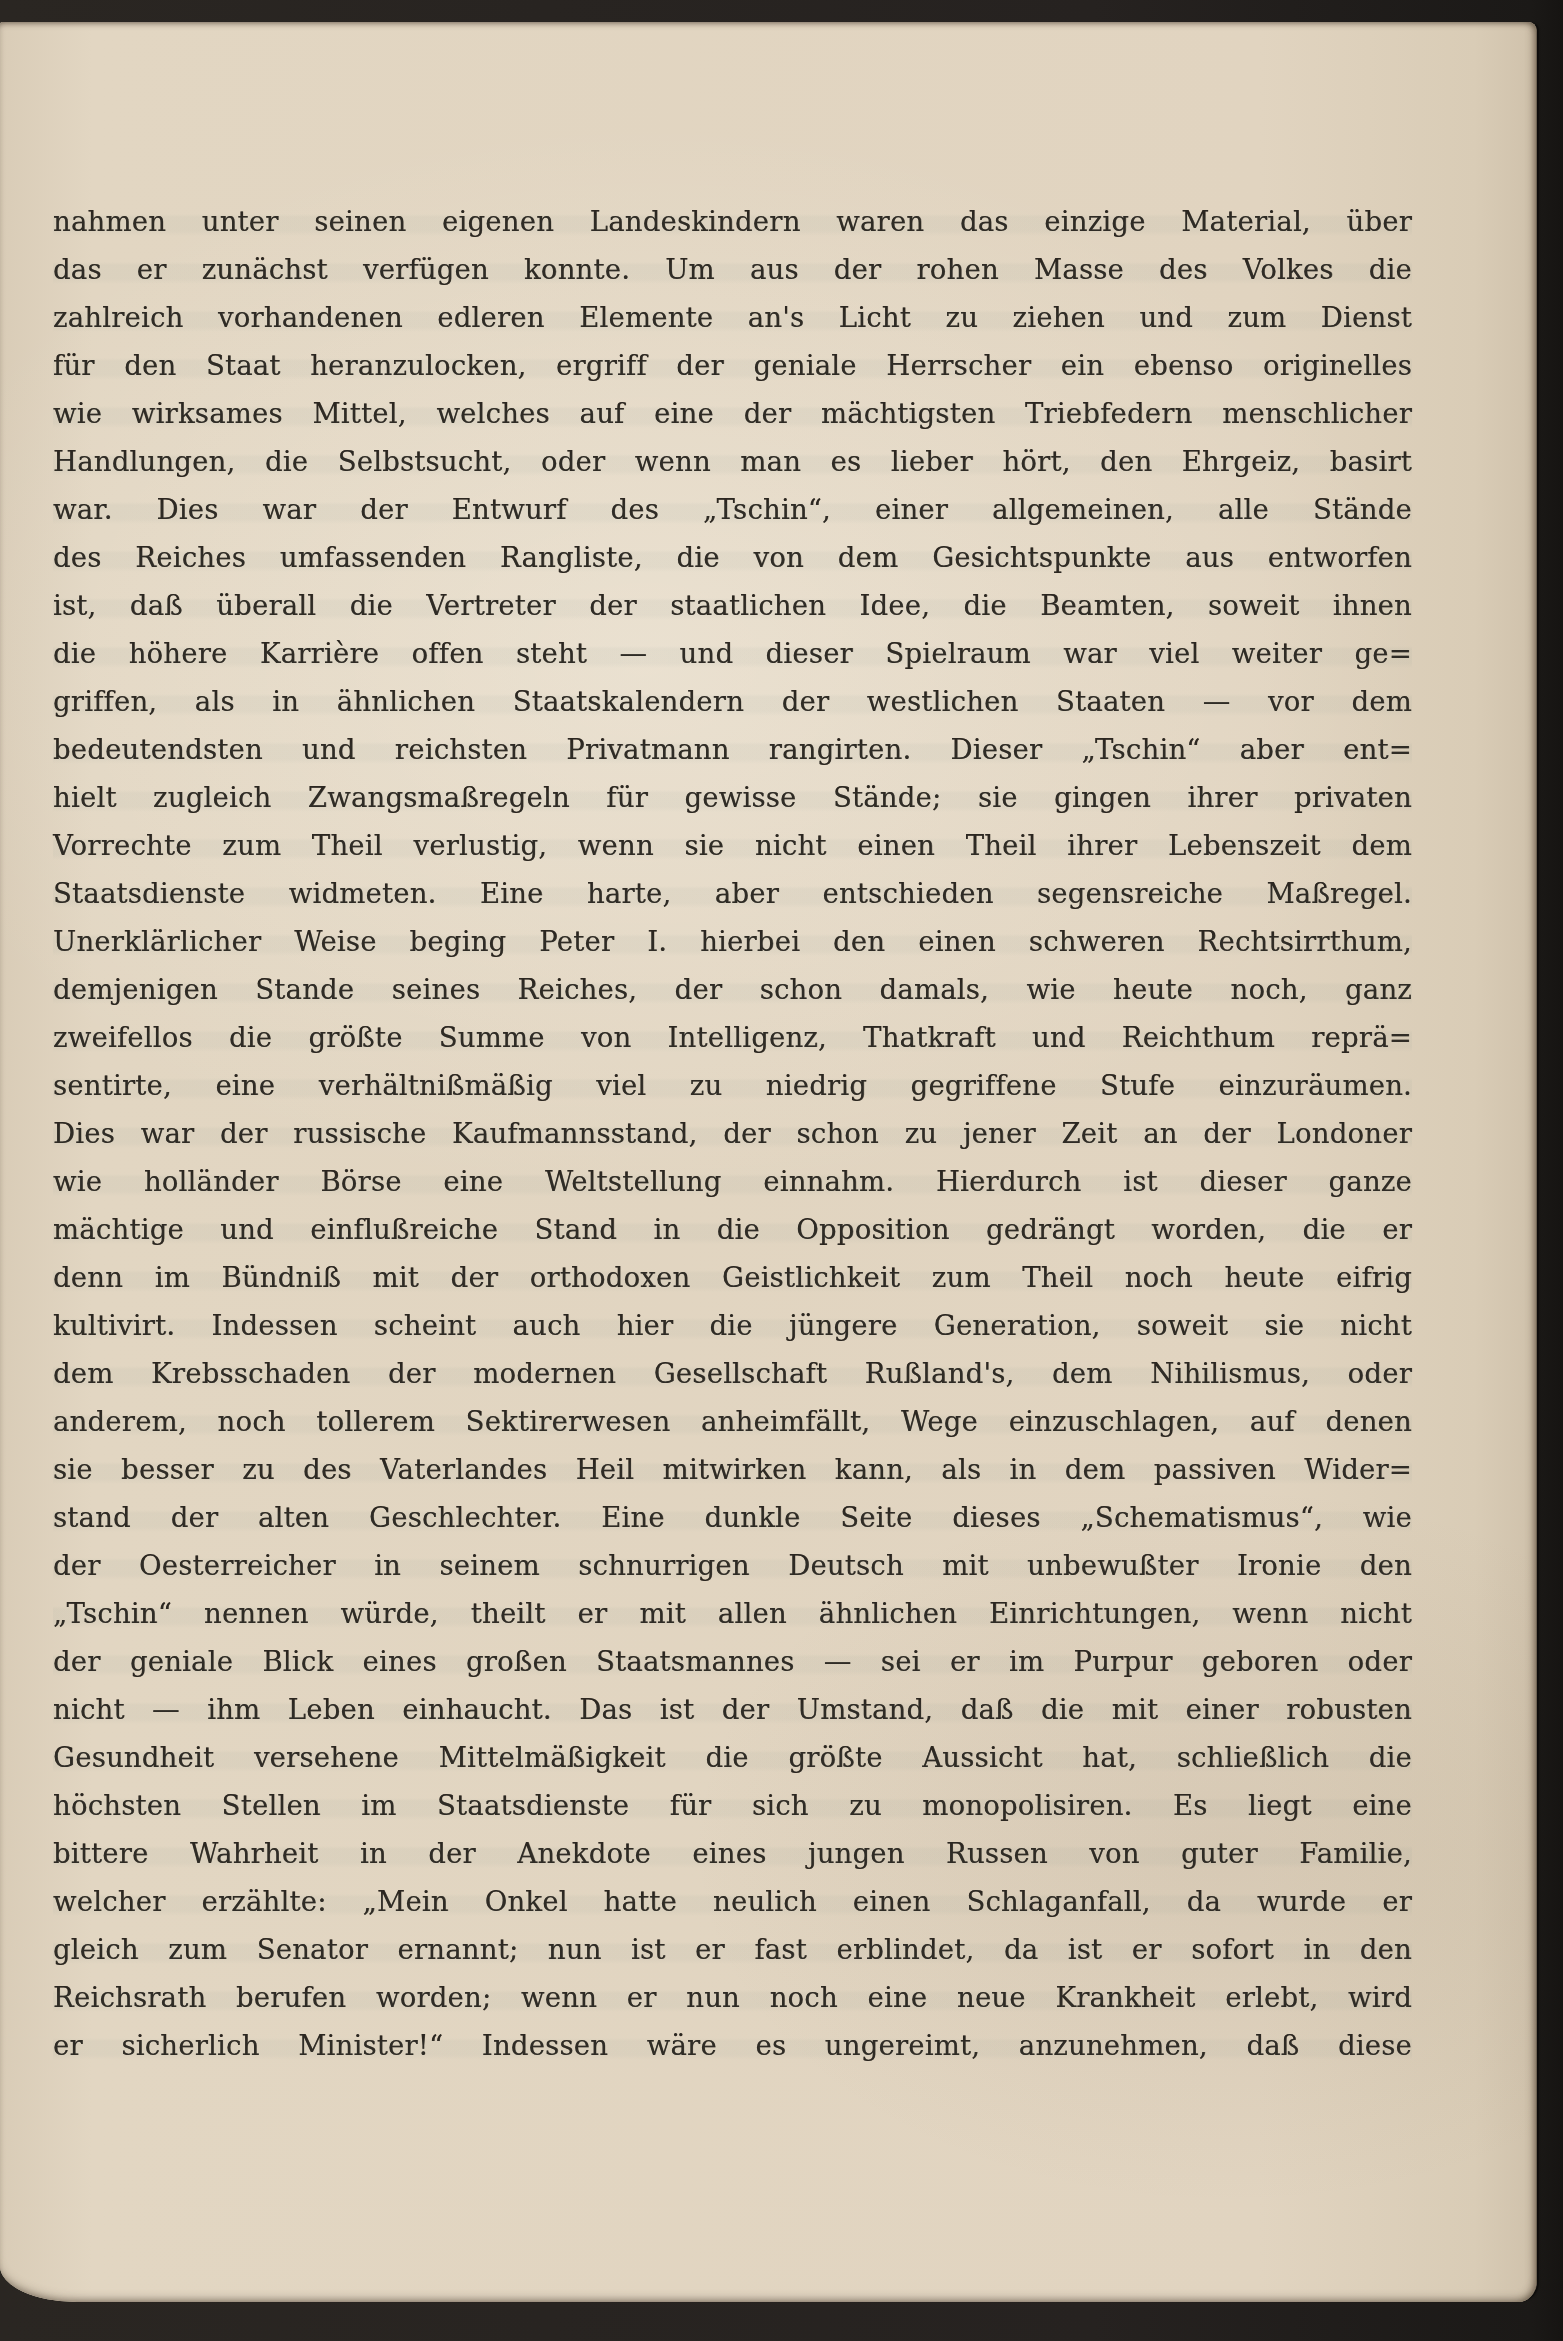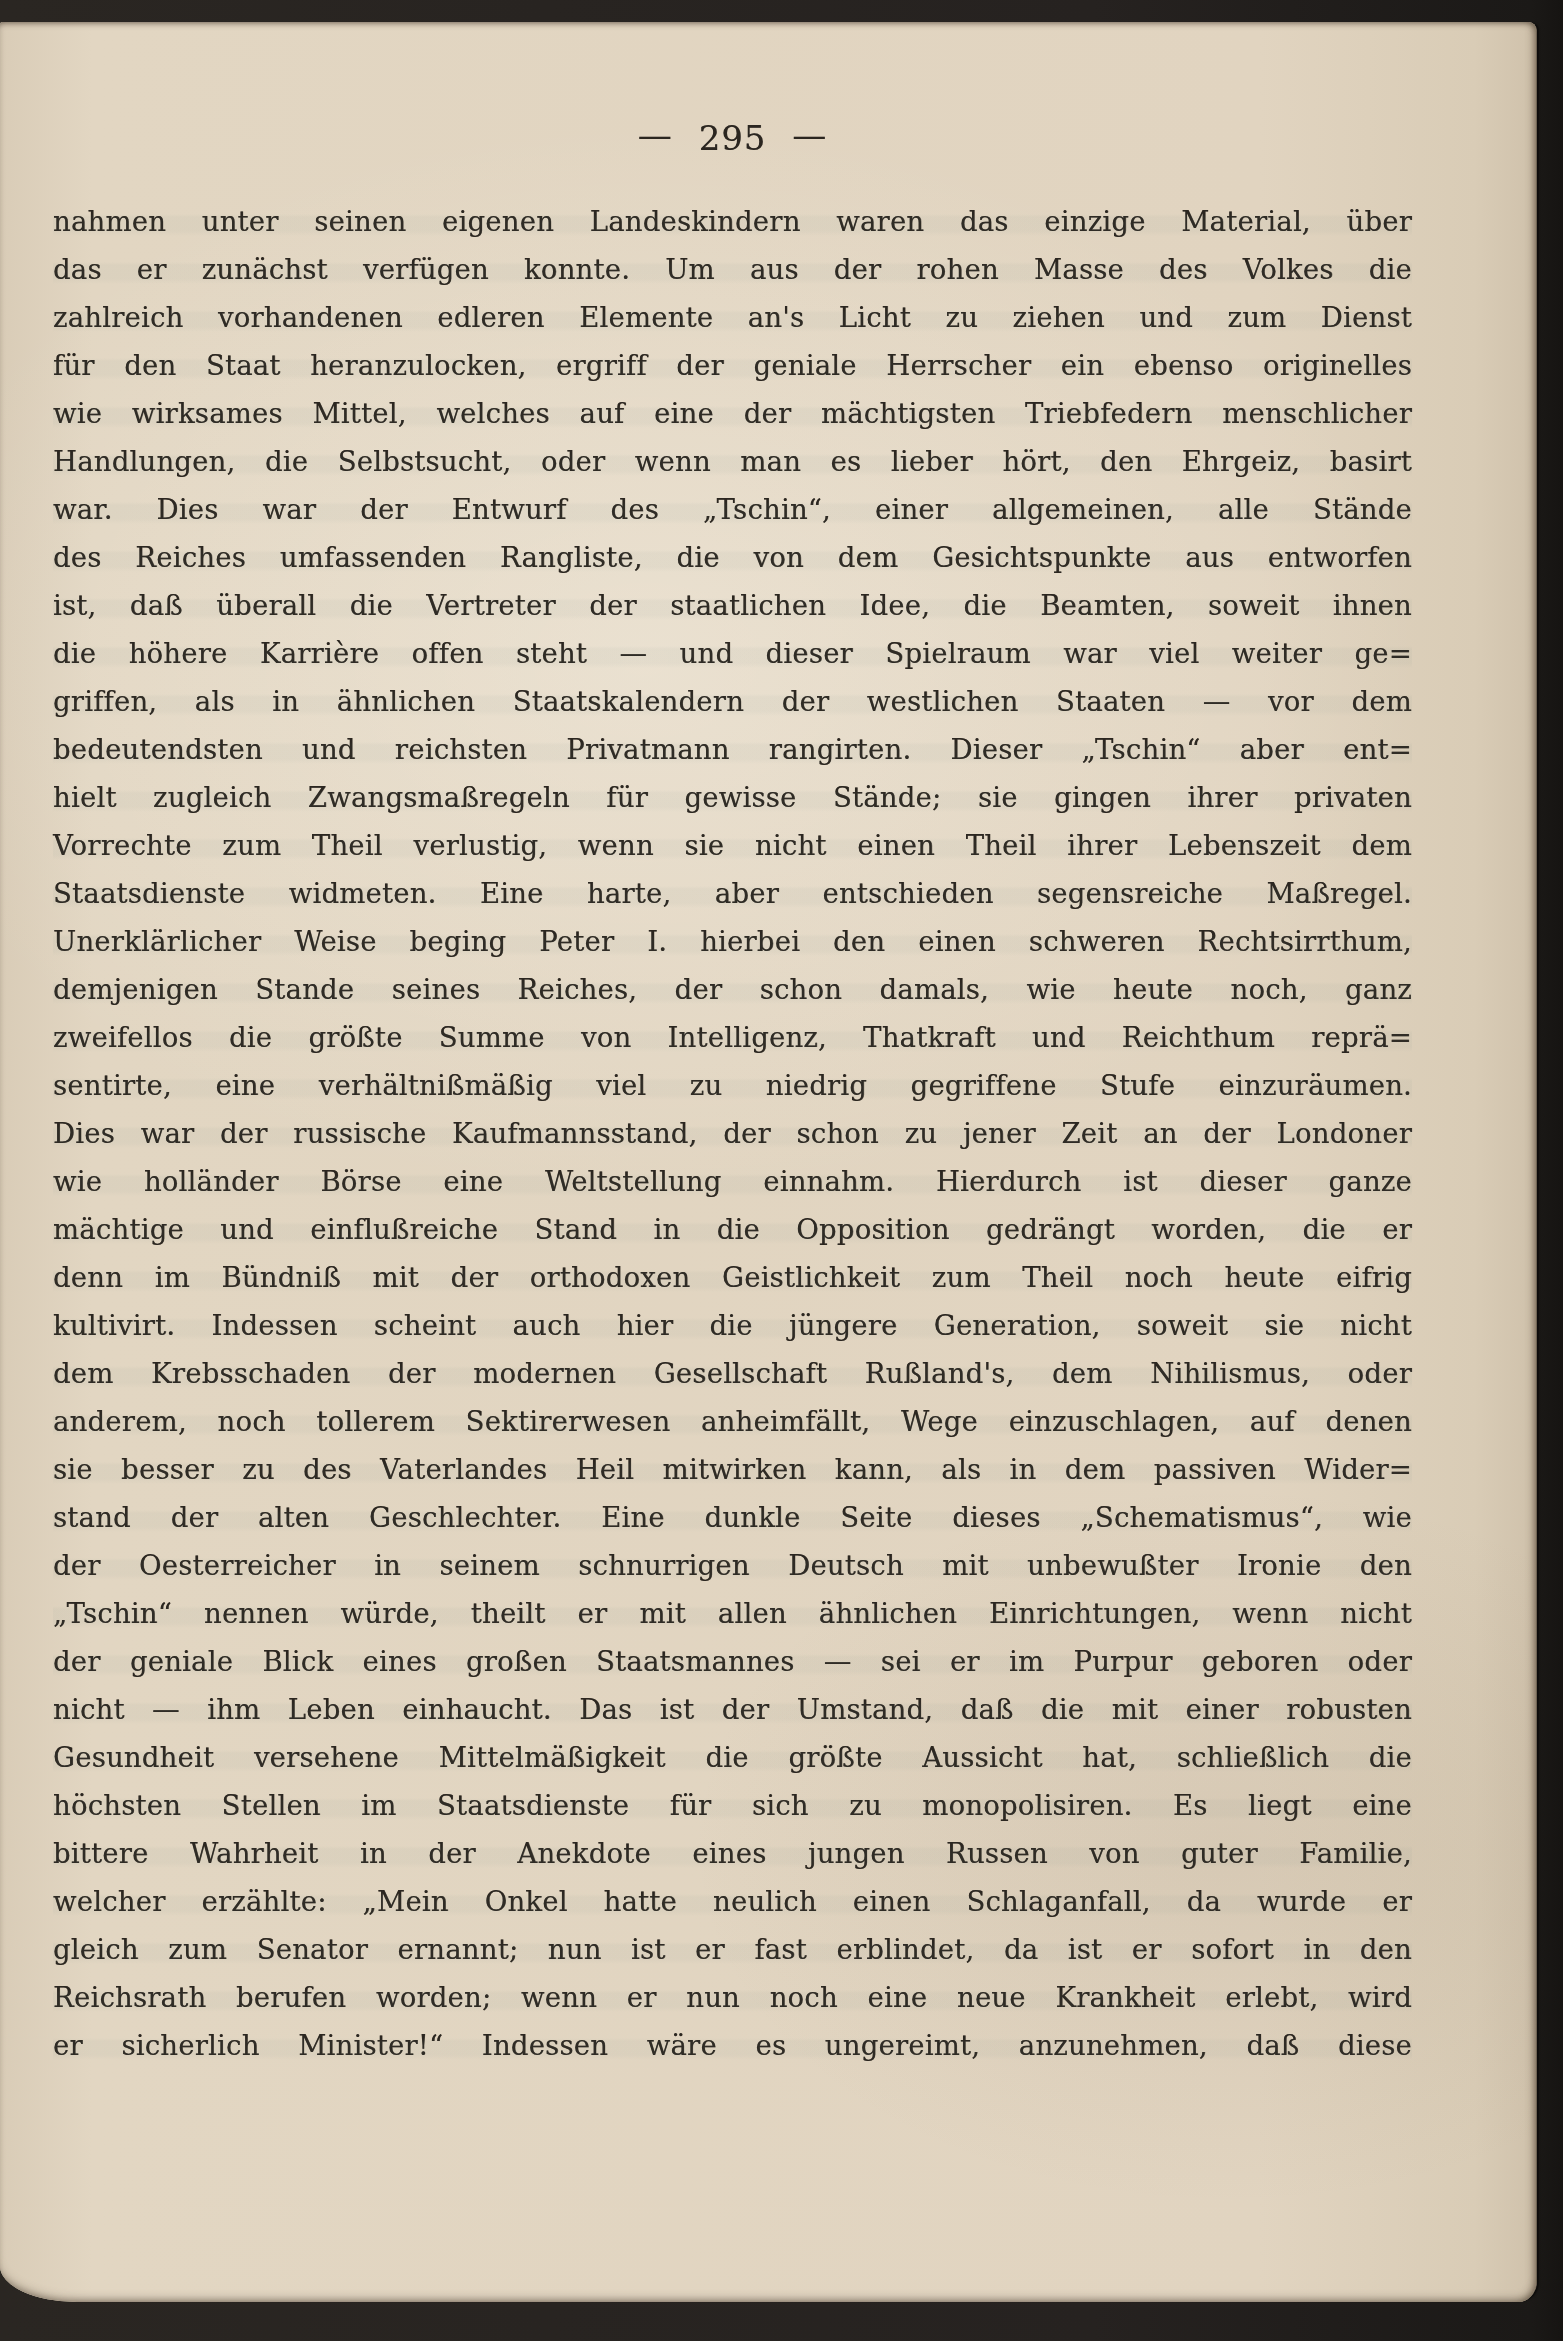--- a/index.html
+++ b/index.html
@@ -89,23 +89,20 @@
   .line::after { content: ""; display: inline-block; width: 100%; }
   .line { white-space: normal; }
 </style>
 </head>
 <body>
 
 <div class="scan-bg"></div>
 
 <div class="page">
 
-  <div class="page-number-row">
-    <span class="dash">—</span><span>295</span><span class="dash">—</span>
-  </div>
 
   <div class="text-block" id="body-text">
       <div class="line">nahmen unter seinen eigenen Landeskindern waren das einzige Material, über</div>
       <div class="line">das er zunächst verfügen konnte. Um aus der rohen Masse des Volkes die</div>
       <div class="line">zahlreich vorhandenen edleren Elemente an's Licht zu ziehen und zum Dienst</div>
       <div class="line">für den Staat heranzulocken, ergriff der geniale Herrscher ein ebenso originelles</div>
       <div class="line">wie wirksames Mittel, welches auf eine der mächtigsten Triebfedern menschlicher</div>
       <div class="line">Handlungen, die Selbstsucht, oder wenn man es lieber hört, den Ehrgeiz, basirt</div>
       <div class="line">war. Dies war der Entwurf des „Tschin“, einer allgemeinen, alle Stände</div>
       <div class="line">des Reiches umfassenden Rangliste, die von dem Gesichtspunkte aus entworfen</div>

